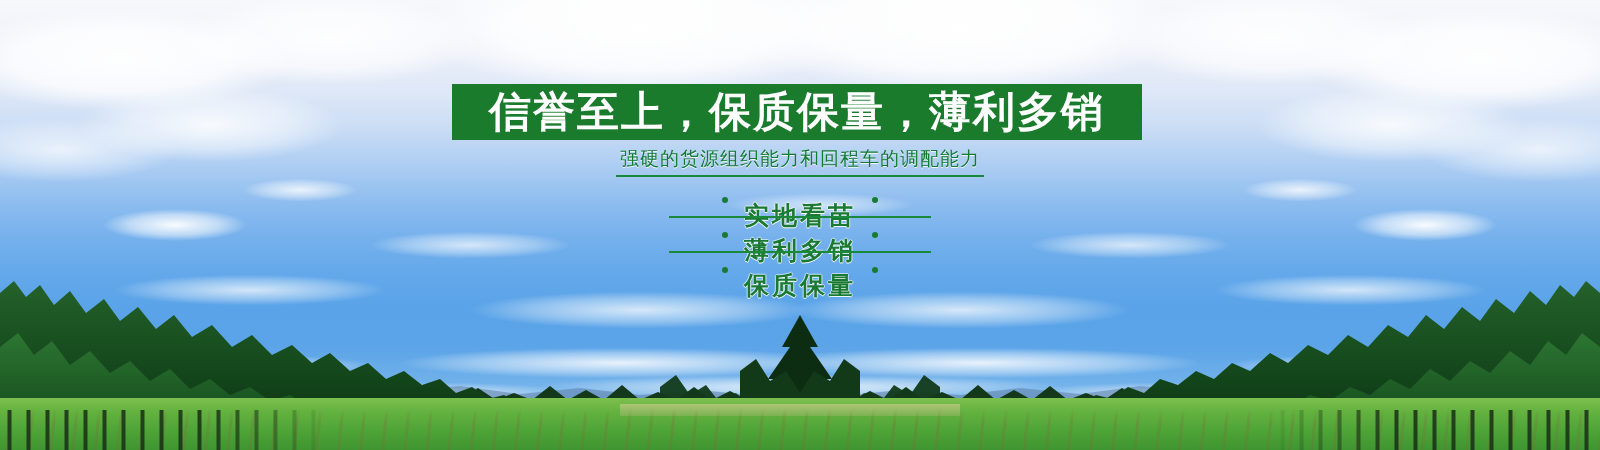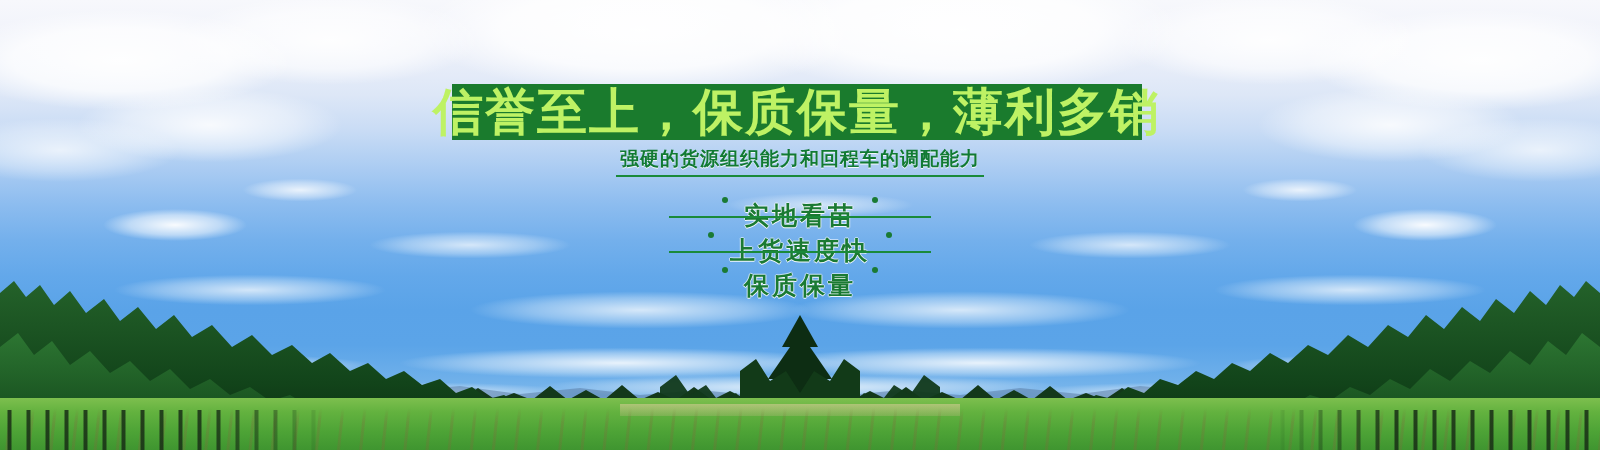--- a/index.html
+++ b/index.html
@@ -174,39 +174,39 @@
     left: 452px;
     top: 84px;
     width: 690px;
     height: 56px;
     background: #1a7b2d;
     display: flex;
     align-items: center;
     justify-content: center;
   }
   .headline-text {
-    color: #bef264;
-    font-size: 50px;
+    color: #ffffff;
+    font-size: 42px;
     font-weight: bold;
     letter-spacing: 2px;
     line-height: 1;
     white-space: nowrap;
   }
 
   .subtitle {
     position: absolute;
     left: 0; top: 146px;
     width: 1600px;
     text-align: center;
   }
   .subtitle-text {
     display: inline-block;
     color: #117a33;
     font-size: 19px;
-    font-weight: bold;
+    font-weight: normal;
     letter-spacing: 1px;
     border-bottom: 2px solid #1a8a3a;
     padding: 0 4px 3px 4px;
     text-shadow: 0 1px 0 rgba(255,255,255,.85);
   }
 
   .feature-list {
     position: absolute;
     left: 0; top: 182px;
     width: 1600px;
@@ -356,21 +356,21 @@
         <span class="dot"></span>
         <span class="feature-label">实地看苗</span>
         <span class="dot"></span>
         <span class="row-sep"></span>
       </div>
 
 
 
       <div class="feature-row">
         <span class="dot"></span>
-        <span class="feature-label">上货速度快</span>
+        <span class="feature-label">薄利多销</span>
         <span class="dot"></span>
         <span class="row-sep"></span>
       </div>
 
       <div class="feature-row">
         <span class="dot"></span>
         <span class="feature-label">保质保量</span>
         <span class="dot"></span>
 
       </div>

